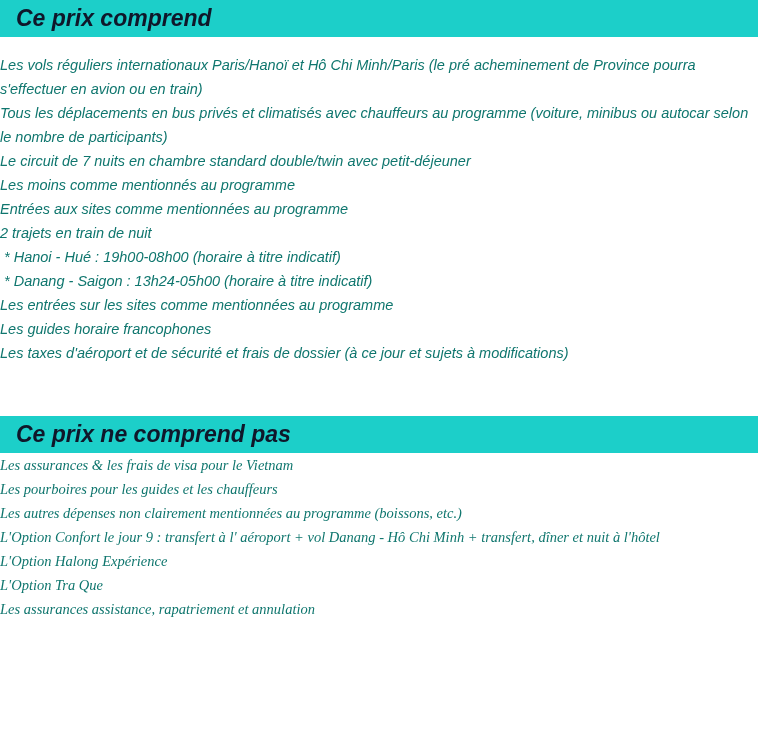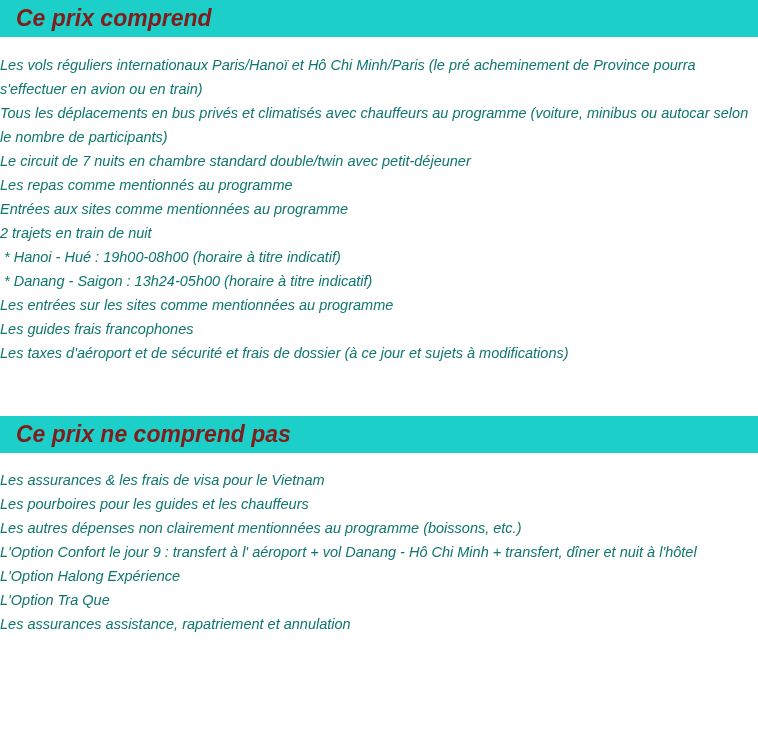--- a/index.html
+++ b/index.html
@@ -16,21 +16,21 @@
   }
   .section-header {
     background: #1ccfc9;
     height: 37px;
     display: flex;
     align-items: center;
     padding-left: 16px;
     box-sizing: border-box;
   }
   .section-title {
-    color: #7f1d1d;
+    color: #0f172a;
     font-style: italic;
     font-weight: bold;
     font-size: 23px;
     line-height: 37px;
   }
   .item-list {
     margin: 0;
     padding: 0;
     list-style: none;
   }
@@ -50,41 +50,41 @@
     line-height: 24px;
     color: #444444;
   }
   .note-label {
     font-weight: bold;
   }
   .excludes-header {
     margin-top: 51px;
   }
   .excludes-list {
-    margin-top: 15px;
+    font-family: Liberation Serif, serif;
   }
 </style>
 </head>
 <body>
 
 <section>
   <div class="section-header">
     <span class="section-title">Ce prix comprend</span>
   </div>
   <ul class="item-list includes-list">
     <li>Les vols réguliers internationaux Paris/Hanoï et Hô Chi Minh/Paris (le pré acheminement de Province pourra s'effectuer en avion ou en train)</li>
     <li>Tous les déplacements en bus privés et climatisés avec chauffeurs au programme (voiture, minibus ou autocar selon le nombre de participants)</li>
     <li>Le circuit de 7 nuits en chambre standard double/twin avec petit-déjeuner</li>
-    <li>Les repas comme mentionnés au programme</li>
+    <li>Les moins comme mentionnés au programme</li>
     <li>Entrées aux sites comme mentionnées au programme</li>
     <li>2 trajets en train de nuit</li>
     <li style="white-space: pre;"> * Hanoi - Hué : 19h00-08h00 (horaire à titre indicatif)</li>
     <li style="white-space: pre; font-style: italic;"> * Danang - Saigon : 13h24-05h00 (horaire à titre indicatif)</li>
     <li>Les entrées sur les sites comme mentionnées au programme</li>
-    <li>Les guides frais francophones</li>
+    <li>Les guides horaire francophones</li>
     <li>Les taxes d'aéroport et de sécurité et frais de dossier (à ce jour et sujets à modifications)</li>
   </ul>
 </section>
 
 <section>
   <div class="section-header excludes-header">
     <span class="section-title">Ce prix ne comprend pas</span>
   </div>
   <ul class="item-list excludes-list">
     <li>Les assurances &amp; les frais de visa pour le Vietnam</li>

